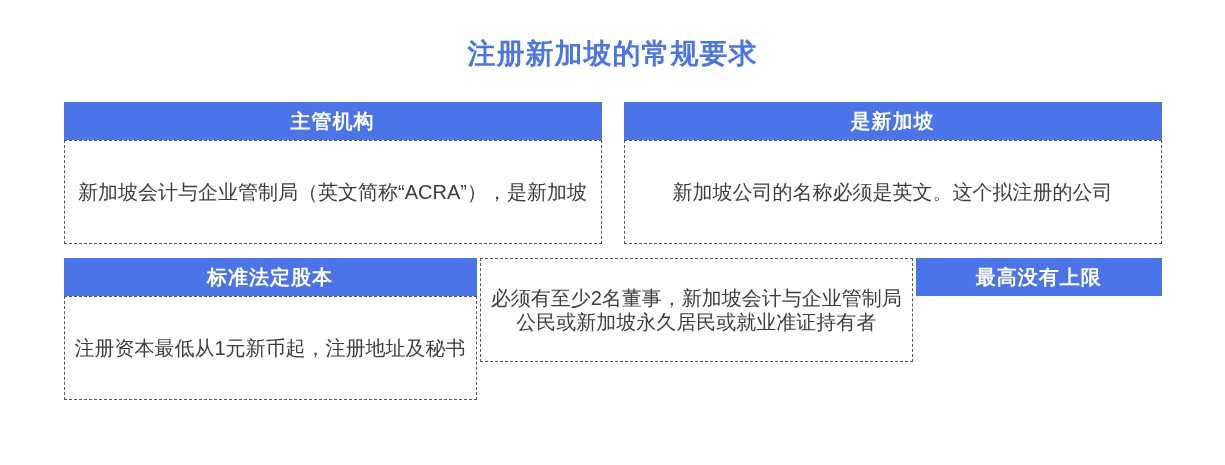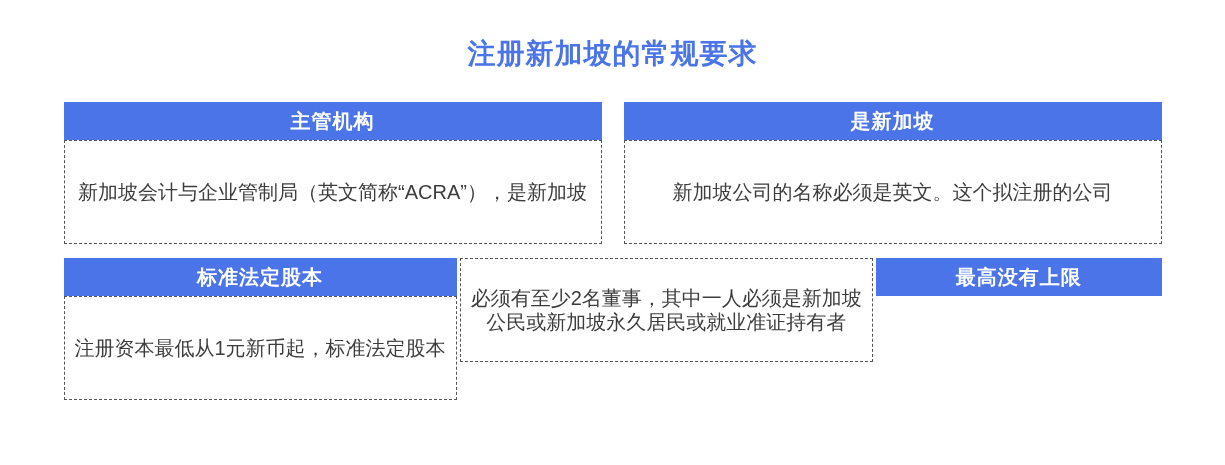--- a/index.html
+++ b/index.html
@@ -98,28 +98,28 @@
 
   </div>
 
   <div class="card-row row-2">
 
     <div class="card">
       <div class="card-header">
         <span>标准法定股本</span>
       </div>
       <div class="card-body">
-        <div class="body-line">注册资本最低从1元新币起，标准法定股本</div>
+        <div class="body-line">注册资本最低从1元新币起，注册地址及秘书</div>
 
       </div>
     </div>
 
     <div class="card">
       <div class="card-body">
-        <div class="body-line">必须有至少2名董事，其中一人必须是新加坡</div>
+        <div class="body-line">必须有至少2名董事，新加坡会计与企业管制局</div>
         <div class="body-line">公民或新加坡永久居民或就业准证持有者</div>
       </div>
     </div>
 
     <div class="card">
       <div class="card-header">
         <span>最高没有上限</span>
       </div>
     </div>
 

